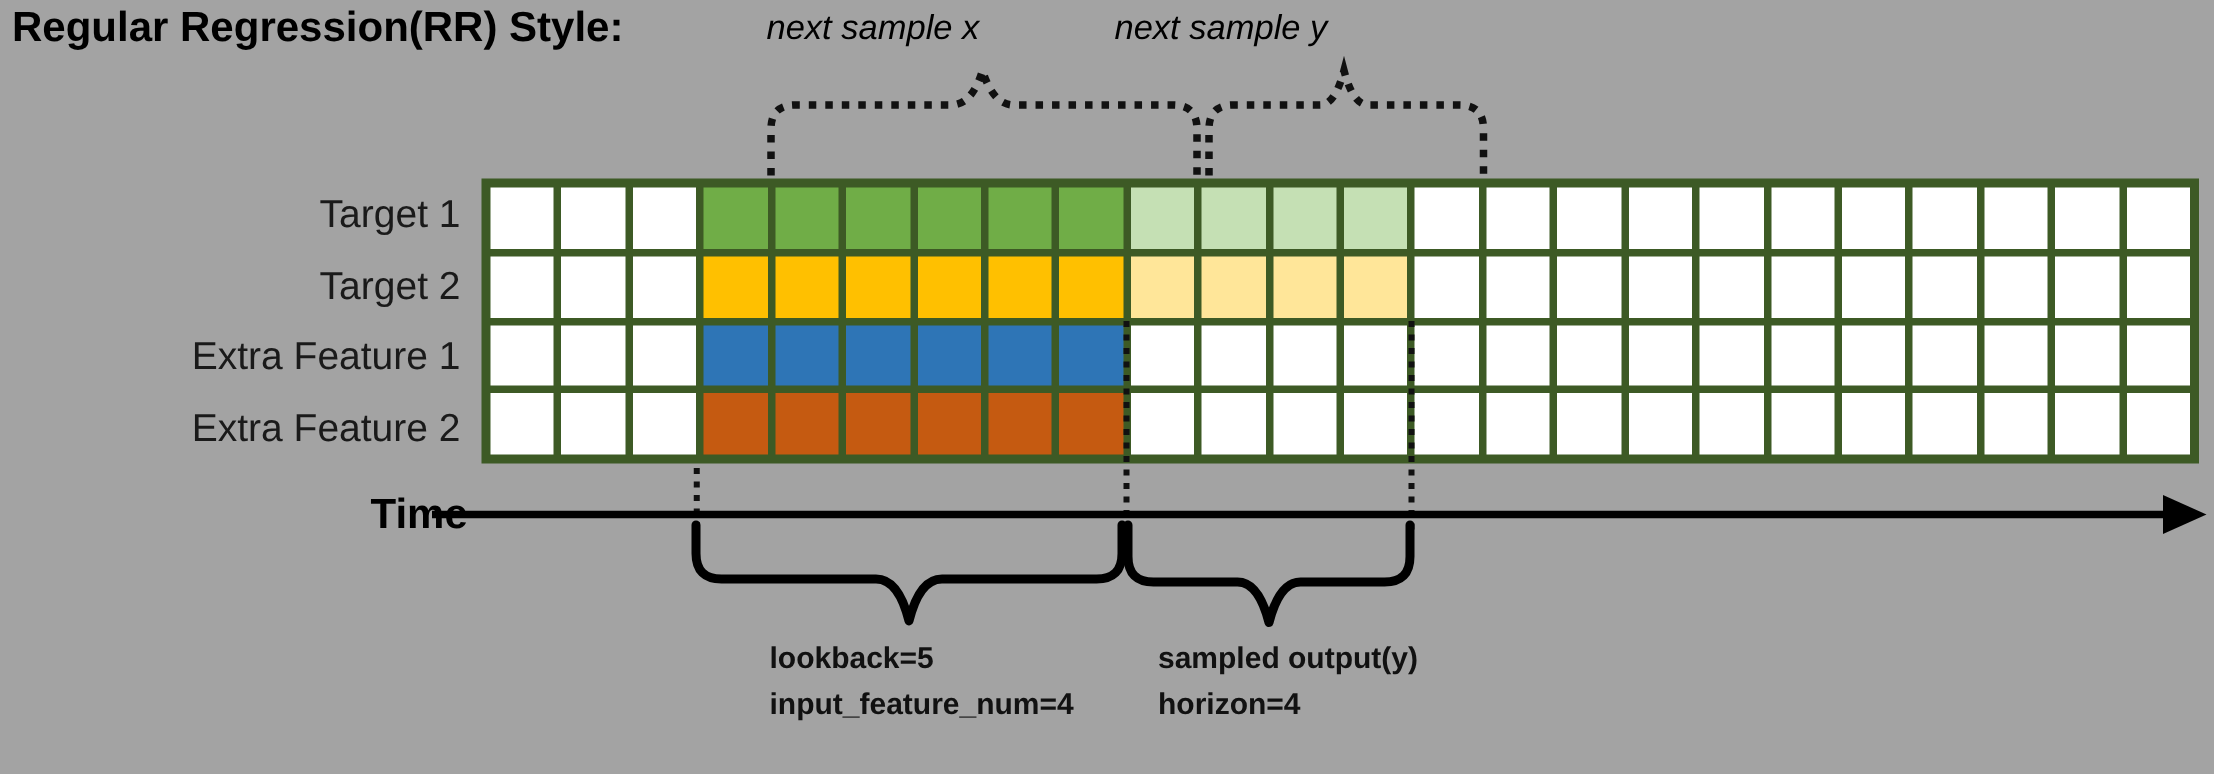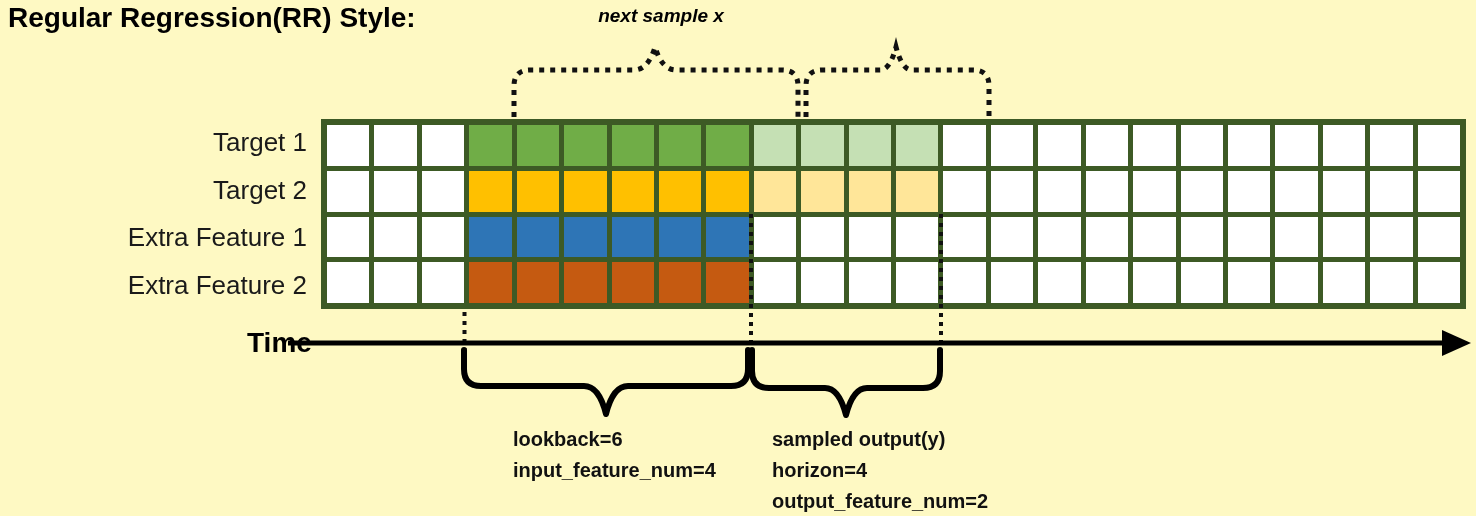--- a/index.html
+++ b/index.html
@@ -1,22 +1,22 @@
 <!DOCTYPE html>
 <html><head>
 <meta charset="utf-8">
 <style>
   html,body{margin:0;padding:0;background:#ffffff;}
   body{font-family:"Liberation Sans","DejaVu Sans",sans-serif;color:#000;}
-  #canvas{position:relative;width:1476px;height:516px;background:#fef9c3;overflow:hidden;}
+  #canvas{position:relative;width:1476px;height:516px;background:#a3a3a3;overflow:hidden;}
 
   .title{position:absolute;left:8px;top:2px;font-size:28px;font-weight:700;letter-spacing:0px;}
 
-  .annotation{position:absolute;top:5px;width:300px;text-align:center;
-              font-size:19px;font-style:italic;font-weight:700;}
+  .annotation{position:absolute;top:5px;width:300px;
+              font-size:23px;font-style:italic;font-weight:400;}
   .annotation.x{left:511px;}
   .annotation.y{left:743px;}
 
   .row-labels{position:absolute;left:0;top:119px;width:313px;height:190px;
               display:flex;flex-direction:column;}
   .row-label{flex:1;display:flex;align-items:center;justify-content:flex-end;
              padding-right:6px;font-size:26px;font-weight:400;color:#1a1a1a;}
 
   .grid{position:absolute;left:321px;top:119px;width:1145px;height:190px;
         box-sizing:border-box;padding:6px;display:grid;
@@ -33,20 +33,21 @@
   .note.output{left:772px;}
 </style>
 </head>
 <body>
 
 <div id="canvas">
 
   <div class="title">Regular Regression(RR) Style:</div>
 
   <div class="annotation x">next sample x</div>
+  <div class="annotation y">next sample y</div>
 
   <div class="row-labels">
     <div class="row-label">Target 1</div>
     <div class="row-label">Target 2</div>
     <div class="row-label">Extra Feature 1</div>
     <div class="row-label">Extra Feature 2</div>
   </div>
 
   <div class="grid" style="background: rgb(61, 90, 37);">
       <div class="cell" style="background: rgb(255, 255, 255);"></div>
@@ -161,23 +162,22 @@
 
     <line x1="288" y1="343" x2="1446" y2="343" stroke="#000" stroke-width="5"></line>
     <polygon points="1442,330 1471,343 1442,356" fill="#000"></polygon>
 
     <path d="M 464 350 V 369 Q 464 386 481 386 H 584 Q 599 386 606 414 Q 613 386 628 386 H 731 Q 748 386 748 369 V 350" fill="none" stroke="#000" stroke-width="6" stroke-linecap="round" stroke-linejoin="round"></path>
 
     <path d="M 752 350 V 371 Q 752 388 769 388 H 825 Q 839 388 846 415 Q 853 388 867 388 H 923 Q 940 388 940 371 V 350" fill="none" stroke="#000" stroke-width="6" stroke-linecap="round" stroke-linejoin="round"></path>
   </svg>
 
   <div class="note input">
-    <div>lookback=6</div>
+    <div>lookback=5</div>
     <div>input_feature_num=4</div>
   </div>
 
   <div class="note output">
     <div>sampled output(y)</div>
     <div>horizon=4</div>
-    <div>output_feature_num=2</div>
   </div>
 
 </div>
 
 </body></html>

